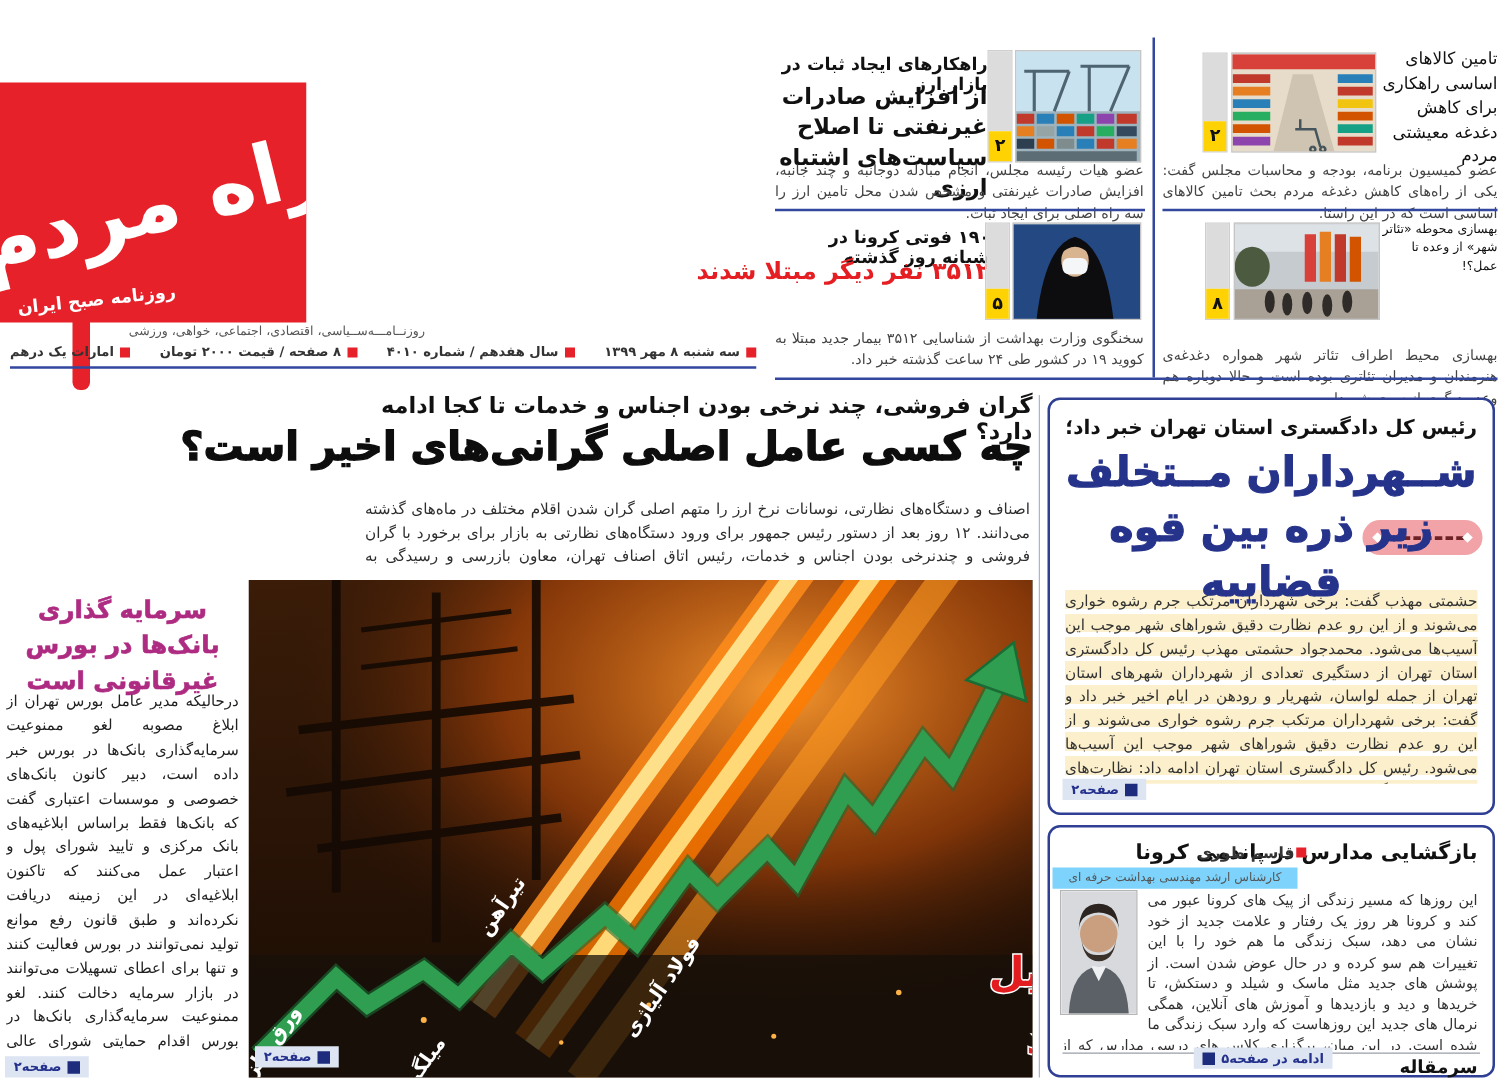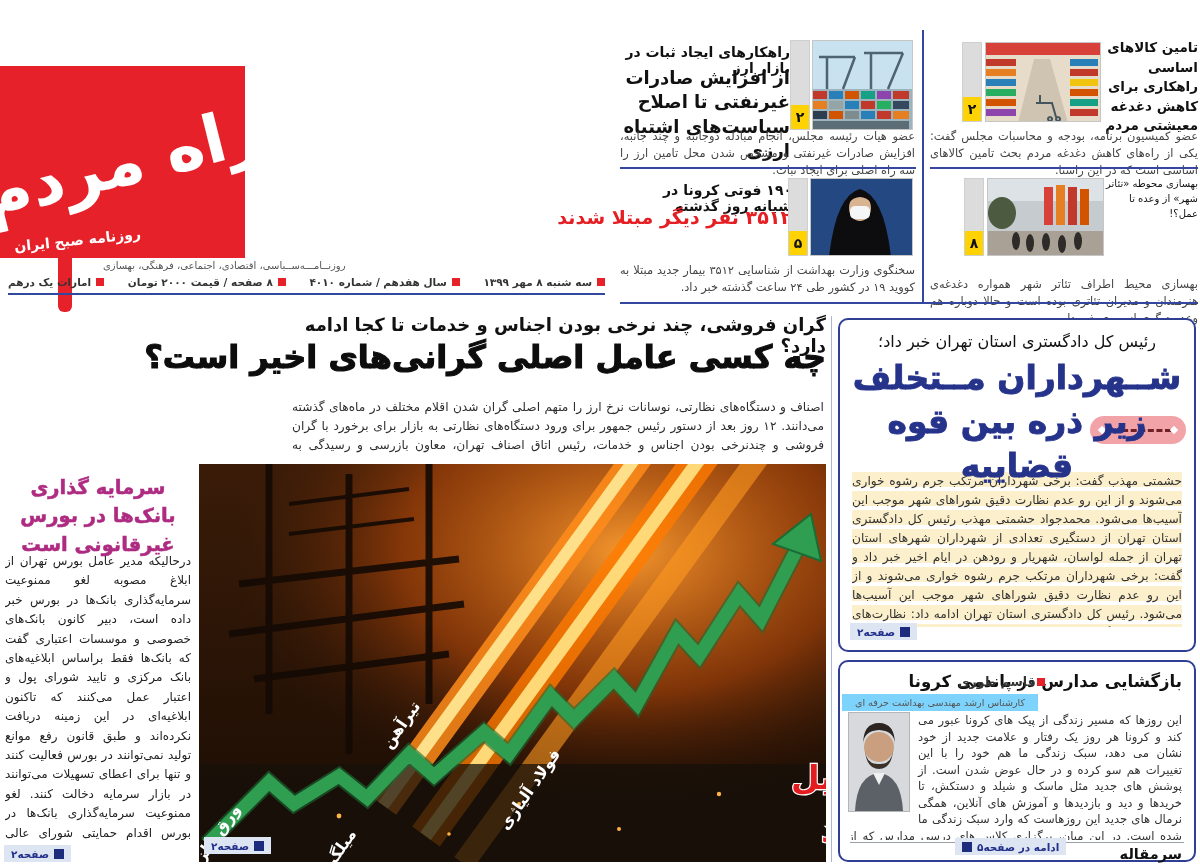--- a/index.html
+++ b/index.html
@@ -25,31 +25,31 @@
   .ycol .bar{flex:1;background:#dcdcdc}
   .ycol .num{height:24px;background:#fed203;color:#111;font-weight:bold;font-size:14px;display:flex;align-items:center;justify-content:center}
   .kick{position:absolute;font-weight:bold;color:#111}
   .summ{position:absolute;font-size:11.4px;line-height:1.5;color:#444;text-align:justify}
   .pbadge{position:absolute;display:flex;align-items:center;gap:5px;background:#dde5f3;padding:2px 7px;height:17px}
   .pbadge .sq{width:10px;height:10px;background:#1e2c7e;flex:0 0 auto}
   .pbadge .t{font-size:10.5px;font-weight:bold;color:#23308c;white-space:nowrap}
   
   .hlA{position:absolute;left:616px;top:66px;width:174px;text-align:right;font-size:18px;font-weight:bold;line-height:1.35;color:#111}
   .hlB{position:absolute;left:598px;top:206px;width:194px;text-align:right;font-size:19px;font-weight:bold;color:#e41e22;white-space:nowrap}
-  .hlC{position:absolute;left:1100px;top:38px;width:98px;text-align:right;font-size:13.5px;font-weight:bold;line-height:1.45;color:#111}
+  .hlC{position:absolute;left:1100px;top:38px;width:98px;text-align:right;font-size:13.5px;font-weight:normal;line-height:1.45;color:#111}
   .hlD{position:absolute;left:1104px;top:176px;width:94px;text-align:right;font-size:10px;font-weight:normal;line-height:1.5;color:#111}
   
   .lead-kick{position:absolute;left:290px;top:314px;width:536px;text-align:right;font-size:18px;font-weight:bold;color:#111}
   .lead-hl{position:absolute;left:290px;top:338px;width:536px;text-align:center;font-size:32px;font-weight:900;color:#0d0d0d;
            white-space:nowrap;-webkit-text-stroke:1.1px #0d0d0d}
   .lead-body{position:absolute;left:292px;top:398px;width:532px;height:58px;overflow:hidden;
              font-size:12.2px;line-height:1.55;color:#2e2e2e;text-align:justify}
   
   .box{position:absolute;border:2px solid #2e3f94;border-radius:10px;background:#fff}
-  .jud-kick{position:absolute;left:0;right:0;top:12px;text-align:center;font-size:16px;font-weight:normal;color:#111}
+  .jud-kick{position:absolute;left:0;right:0;top:12px;text-align:center;font-size:16px;font-weight:bold;color:#111}
   .jud-hl{position:absolute;left:0;right:0;top:36px;text-align:center;color:#26338b;font-weight:900;font-size:33px;
           line-height:1.34;-webkit-text-stroke:.9px #26338b;z-index:1}
   .deco{position:absolute;right:8px;top:96px;width:96px;height:28px;background:#f2a3a8;border-radius:14px;
         display:flex;align-items:center;padding:0 9px;z-index:0}
   .deco .dash{flex:1;border-top:3px dashed #6e2226}
   .deco .dia{width:6px;height:6px;background:#fff;transform:rotate(45deg);flex:0 0 auto}
   .jud-body{position:absolute;left:12px;right:12px;top:152px;height:155px;overflow:hidden;
             font-size:12.2px;line-height:19px;color:#333;text-align:justify;
             background:repeating-linear-gradient(to bottom,#fcf0cc 0 15px,#ffffff 15px 19px)}
   
@@ -73,21 +73,21 @@
 <body>
 
 <div class="page">
 
   <div class="mast">
     <div class="logo">راه مردم</div>
     <div class="tagline">روزنامه صبح ایران</div>
   </div>
   <div class="tail"></div>
 
-  <div class="cat-line">روزنــامـــه‌ســیاسی، اقتصادی، اجتماعی، فرهنگی، بهسازی</div>
+  <div class="cat-line">روزنــامـــه‌ســیاسی، اقتصادی، اجتماعی، خواهی، ورزشی</div>
   <div class="issue-row">
     <div class="issue-item">
         <span class="rsq"></span>
         <span>سه شنبه ۸ مهر ۱۳۹۹</span>
       </div>
     <div class="issue-item">
         <span class="rsq"></span>
         <span>سال هفدهم / شماره ۴۰۱۰</span>
       </div>
     <div class="issue-item">

